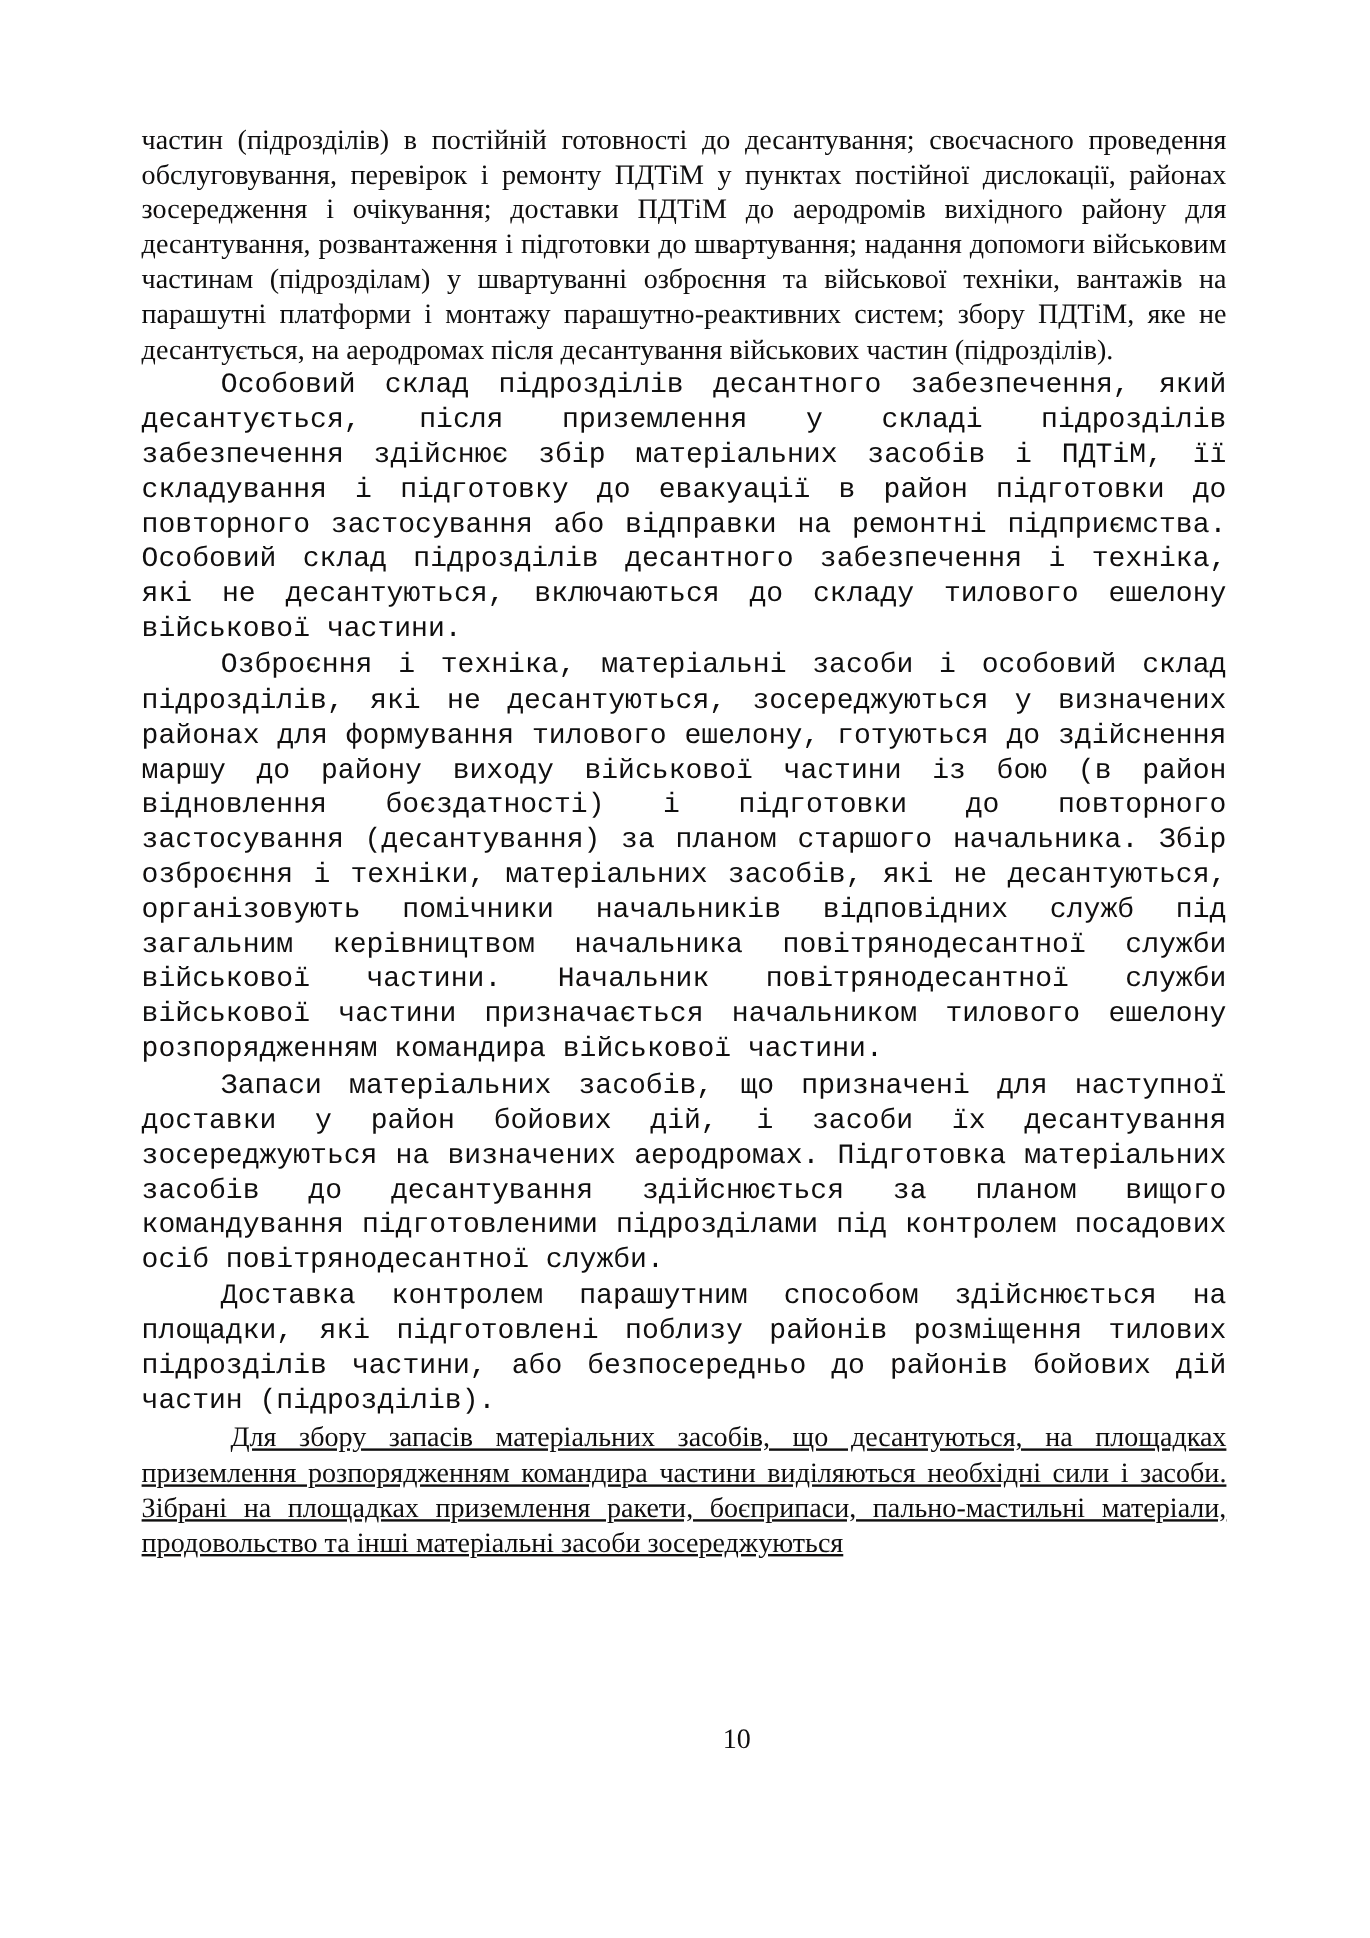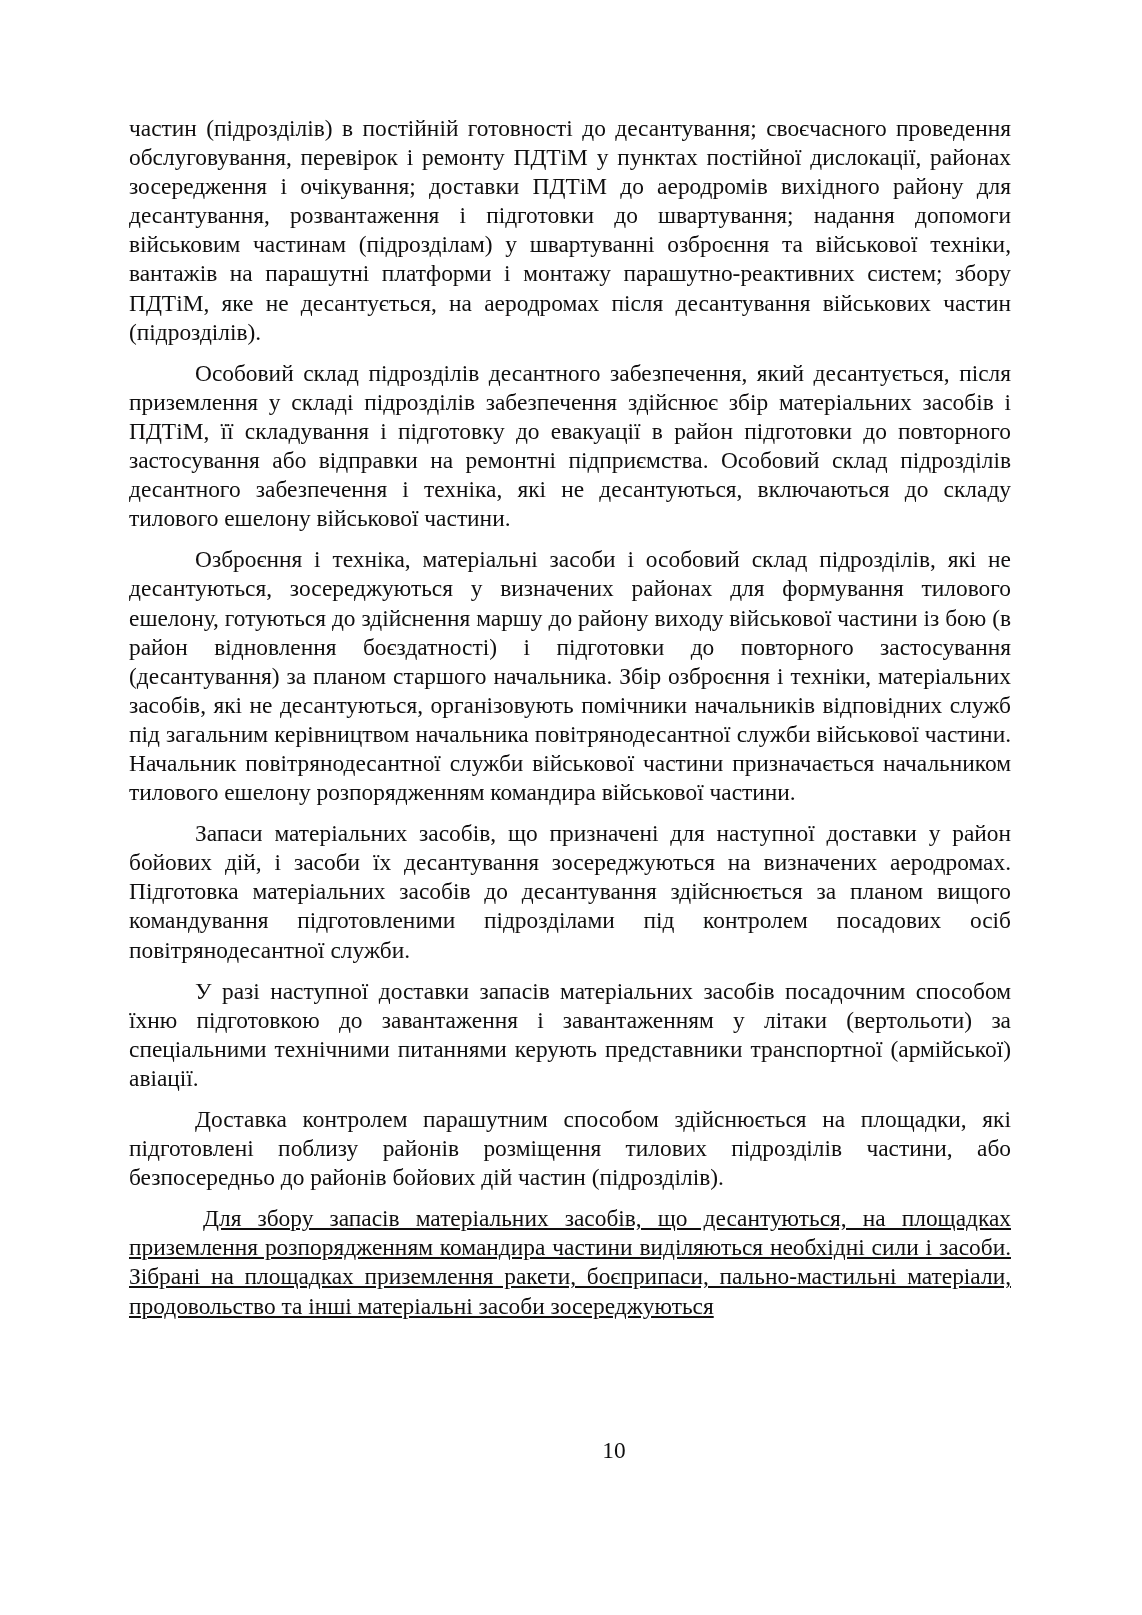--- a/index.html
+++ b/index.html
@@ -23,28 +23,29 @@
     top: 102px;
     width: 906px;
   }
   .para {
     font-family: "Liberation Serif", "DejaVu Serif", serif;
     font-size: 23.4px;
     line-height: 29.1px;
     color: #100f0f;
     text-align: justify;
     text-justify: inter-word;
-    margin: 12px;
+    margin: 1px;
     padding: 0;
     hyphens: none;
     -webkit-hyphens: none;
     word-spacing: 0px;
   }
   .para.indent-std {
     text-indent: 66px;
+    font-family: Liberation Mono, monospace;
   }
   .para.indent-wide {
     text-indent: 74px;
     text-decoration: underline;
   }
   .para.indent-none {
     text-indent: 0;
   }
   .page-number {
     position: absolute;
@@ -68,21 +69,20 @@
 
     <p class="para indent-none">частин (підрозділів) в постійній готовності до десантування; своєчасного проведення обслуговування, перевірок і ремонту ПДТіМ у пунктах постійної дислокації, районах зосередження і очікування; доставки ПДТіМ до аеродромів вихідного району для десантування, розвантаження і підготовки до швартування; надання допомоги військовим частинам (підрозділам) у швартуванні озброєння та військової техніки, вантажів на парашутні платформи і монтажу парашутно-реактивних систем; збору ПДТіМ, яке не десантується, на аеродромах після десантування військових частин (підрозділів).</p>
 
     <p class="para indent-std">Особовий склад підрозділів десантного забезпечення, який десантується, після приземлення у складі підрозділів забезпечення здійснює збір матеріальних засобів і ПДТіМ, її складування і підготовку до евакуації в район підготовки до повторного застосування або відправки на ремонтні підприємства. Особовий склад підрозділів десантного забезпечення і техніка, які не десантуються, включаються до складу тилового ешелону військової частини.</p>
 
     <p class="para indent-std">Озброєння і техніка, матеріальні засоби і особовий склад підрозділів, які не десантуються, зосереджуються у визначених районах для формування тилового ешелону, готуються до здійснення маршу до району виходу військової частини із бою (в район відновлення боєздатності) і підготовки до повторного застосування (десантування) за планом старшого начальника. Збір озброєння і техніки, матеріальних засобів, які не десантуються, організовують помічники начальників відповідних служб під загальним керівництвом начальника повітрянодесантної служби військової частини. Начальник повітрянодесантної служби військової частини призначається начальником тилового ешелону розпорядженням командира військової частини.</p>
 
 
     <p class="para indent-std">Запаси матеріальних засобів, що призначені для наступної доставки у район бойових дій, і засоби їх десантування зосереджуються на визначених аеродромах. Підготовка матеріальних засобів до десантування здійснюється за планом вищого командування підготовленими підрозділами під контролем посадових осіб повітрянодесантної служби.</p>
 
-    <p class="para indent-std">У разі наступної доставки запасів матеріальних засобів посадочним способом їхню підготовкою до завантаження і завантаженням у літаки (вертольоти) за спеціальними технічними питаннями керують представники транспортної (армійської) авіації.</p>
 
     <p class="para indent-std">Доставка контролем парашутним способом здійснюється на площадки, які підготовлені поблизу районів розміщення тилових підрозділів частини, або безпосередньо до районів бойових дій частин (підрозділів).</p>
 
     <p class="para indent-wide">Для збору запасів матеріальних засобів, що десантуються, на площадках приземлення розпорядженням командира частини виділяються необхідні сили і засоби. Зібрані на площадках приземлення ракети, боєприпаси, пально-мастильні матеріали, продовольство та інші матеріальні засоби зосереджуються</p>
 
   </div>
 
   <div class="page-number">10</div>
 
 </div>

